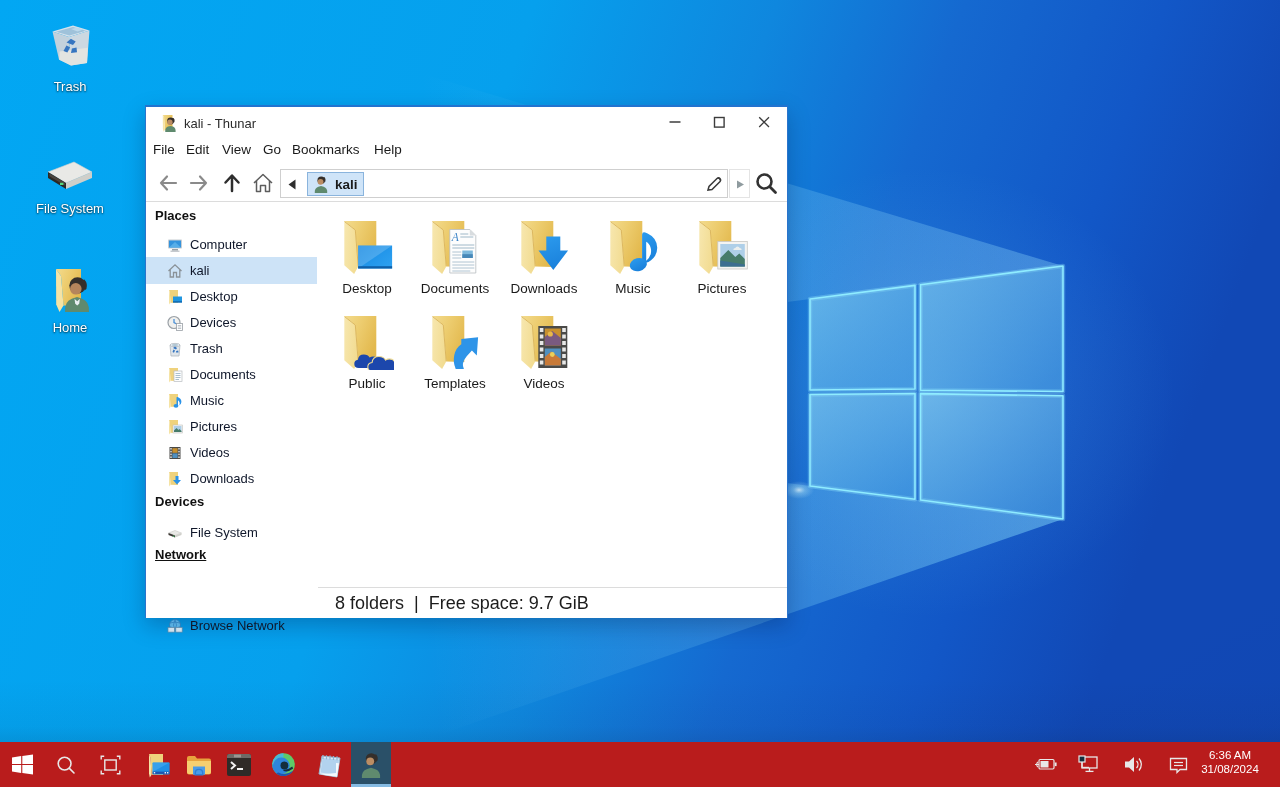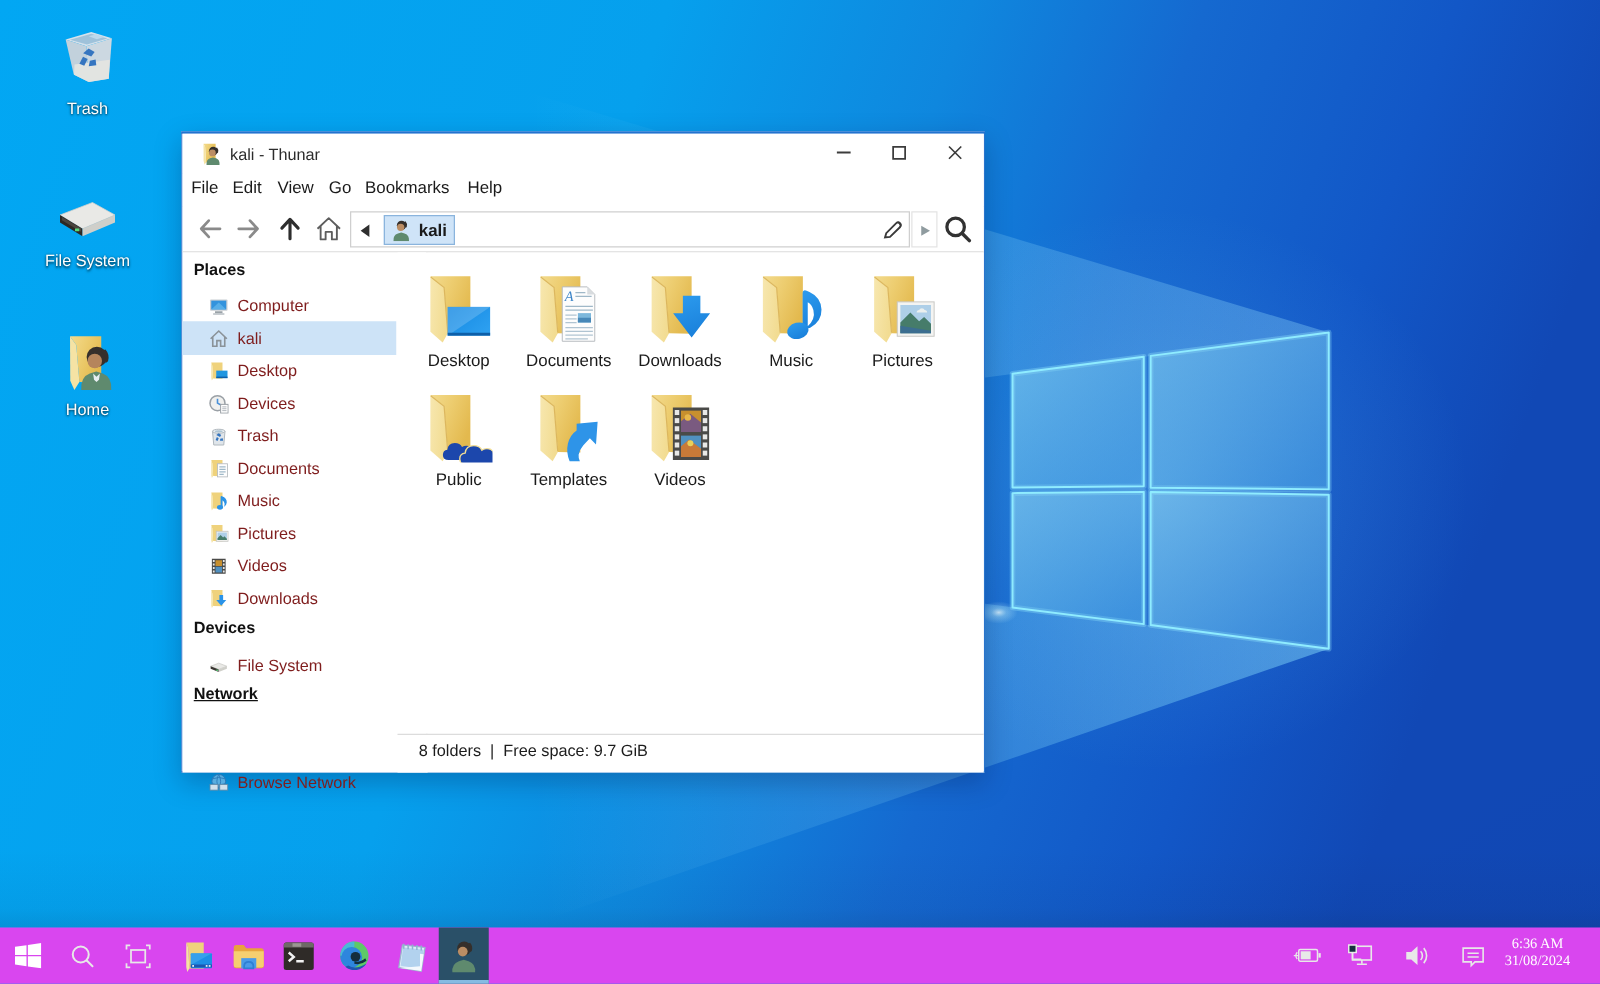--- a/index.html
+++ b/index.html
@@ -11,32 +11,32 @@
 #titlebar { position:absolute; left:0; top:0; width:641px; height:32px; background:#fff; }
 #title-txt { position:absolute; left:38px; top:9px; font-size:13px; color:#2c2c2c; }
 #menubar { position:absolute; left:0; top:32px; width:641px; height:26px; background:#fff; }
 .menu { position:absolute; top:2.5px; font-size:13.5px; color:#1a1a1a; }
 #toolbar { position:absolute; left:0; top:58px; width:641px; height:37px; background:#fff; border-bottom:1px solid #dcdcdc; }
 #pathentry { position:absolute; left:134px; top:4px; width:448px; height:29px; background:#fff; border:1px solid #cfcfcf; }
 #kalichip { position:absolute; left:26px; top:2px; width:57px; height:24px; background:#cfe4f8; border:1px solid #8ab4dd; }
 #kalichip span { position:absolute; left:27px; top:4px; font-size:13.5px; font-weight:bold; color:#1a1a1a; }
 #arrowcell { position:absolute; left:583px; top:4px; width:21px; height:29px; border:1px solid #e4e4e4; }
 #sidebar { position:absolute; left:0; top:95px; width:196px; height:416px; background:#fff; border-right:1px solid #d4d4d4; }
-.srow { position:absolute; left:0; width:171px; height:26px; font-size:13px; color:#7f1d1d;padding-left:48px; }
+.srow { position:absolute; left:0; width:171px; height:26px; font-size:13px; color:#0f172a;padding-left:48px; }
 .srow .hl { position:absolute; left:0; top:-1px; width:171px; height:27px; background:#cde3f7; }
 .srow .si { position:absolute; left:21px; top:5px; width:16px; height:16px; }
 .srow .st { position:absolute; left:44px; top:5px; }
 .shead { position:absolute; left:9px; font-size:13px; font-weight:bold; color:#111; }
 #mainarea { position:absolute; left:172px; top:95px; width:469px; height:385px; background:#fff; }
 .gicon { position:absolute; width:90px; text-align:center; font-size:13.5px; color:#1a1a1a; }
 .gicon svg { display:block; margin:0 auto; }
 .gicon .glbl { margin-top:6px; }
 #statusbar { position:absolute; left:172px; top:480px; width:469px; height:31px; background:#fff; border-top:1px solid #dcdcdc; }
-#statusbar span { position:absolute; left:17px; top:5px; font-size:13px; color:#1c1c1c;text-align:center; }
-#taskbar { position:absolute; left:0; top:742px; width:1280px; height:45px; background:#d946ef;font-family:Liberation Serif, serif; }
+#statusbar span { position:absolute; left:17px; top:5px; font-size:18px; color:#1c1c1c;text-align:center; }
+#taskbar { position:absolute; left:0; top:742px; width:1280px; height:45px; background:#b91c1c; }
 .tbi { position:absolute; top:0; width:44px; height:45px; display:flex; align-items:center; justify-content:center; }
 #activeapp { position:absolute; left:351px; top:0; width:40px; height:45px; background:#2a5068; display:flex; align-items:center; justify-content:center; }
 #activeapp::after { content:""; position:absolute; left:0; bottom:0; width:100%; height:3px; background:#86bbe2; }
 #clock { position:absolute; right:4px; top:0; width:92px; height:45px; color:#fff; font-size:11.5px; text-align:center; }
 #clock .t1 { margin-top:7px; }
 #clock .t2 { margin-top:2px; }
 </style>
 </head>
 <body>
 <svg width="0" height="0" style="position:absolute;">

